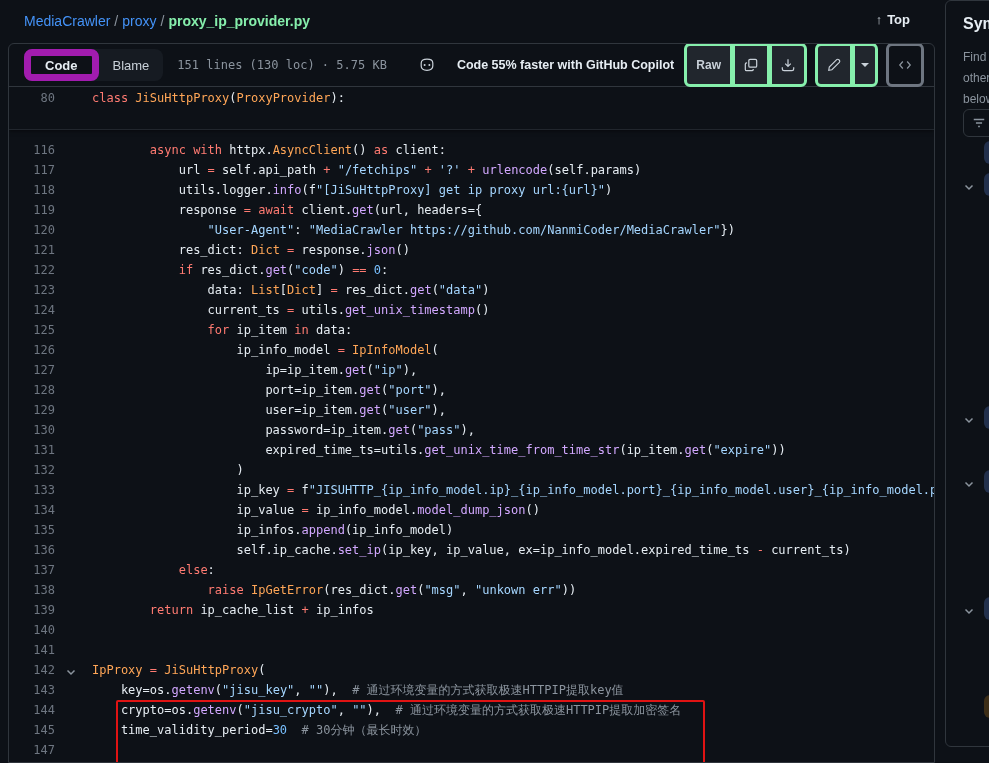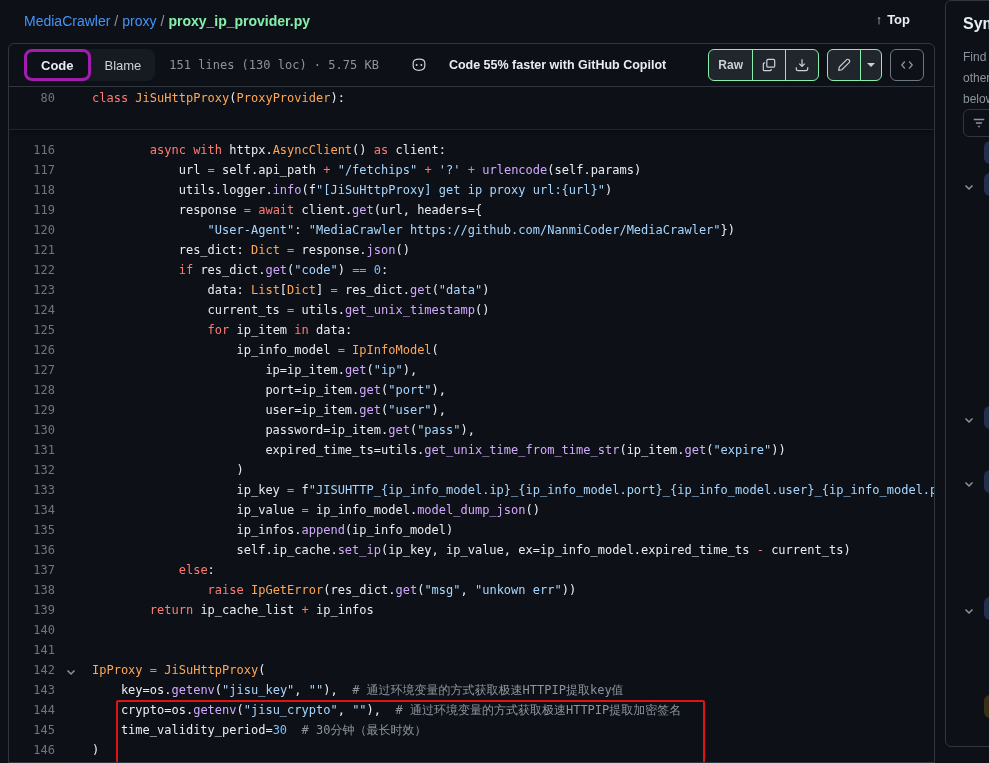--- a/index.html
+++ b/index.html
@@ -17,28 +17,28 @@
   .top-link .arrow { color:#c9d1d9; font-weight:400; margin-right:5px; }
 
   
   .file-box { position:absolute; left:8px; top:43px; width:927px; height:720px;
     border:1px solid #30363d; border-radius:6px 6px 0 0; background:#0d1117; overflow:hidden; }
 
   .file-header { position:relative; height:43px; border-bottom:1px solid #30363d;
     display:flex; align-items:center; padding:0 10px 0 15px; }
   .seg { display:flex; background:#161b22; border-radius:8px; height:32px; align-items:stretch; }
   .seg-item { display:flex; align-items:center; padding:0 14px; font-size:13px; border-radius:8px; cursor:pointer; }
-  .seg-on { background:#0d1117; border:3px solid #a21caf; color:#e6edf3; font-weight:700; }
+  .seg-on { background:#0d1117; border:7px solid #a21caf; color:#e6edf3; font-weight:700; }
   .seg-off { color:#c9d1d9; }
   .meta { margin-left:14px; font-size:12px; color:#8b949e; white-space:nowrap; }
   .copilot { display:flex; align-items:center; gap:22px; margin-left:32px; color:#e6edf3;
     font-size:12.5px; font-weight:600; white-space:nowrap; cursor:pointer; }
   .actions { margin-left:auto; display:flex; align-items:center; gap:8px; }
   .btn-group { display:flex; }
-  .btn { height:32px; background:#21262d; border:1px solid #86efac; display:flex; align-items:center;
+  .btn { height:44px; background:#21262d; border:3px solid #86efac; display:flex; align-items:center;
     justify-content:center; color:#c9d1d9; font-size:12px; font-weight:600; cursor:pointer; padding:0 9px; }
   .btn + .btn { margin-left:-1px; }
   .btn:first-child { border-radius:6px 0 0 6px; }
   .btn:last-child { border-radius:0 6px 6px 0; }
   .btn.single { border-radius:6px; }
   .btn-sym { background:#0d1117; border-color:#6e7681; }
   .caret-down { width:0; height:0; border-left:4px solid transparent; border-right:4px solid transparent;
     border-top:4px solid #c9d1d9; }
 
   
@@ -175,21 +175,20 @@
         <div class="code-row"><span class="ln">138</span><span class="lc"><span class="tw">                </span><span class="tk">raise</span><span class="tw"> </span><span class="tt">IpGetError</span><span class="tw">(res_dict.</span><span class="tf">get</span><span class="tw">(</span><span class="ts">"msg"</span><span class="tw">, </span><span class="ts">"unkown err"</span><span class="tw">))</span></span></div>
         <div class="code-row"><span class="ln">139</span><span class="lc"><span class="tw">        </span><span class="tk">return</span><span class="tw"> ip_cache_list </span><span class="tk">+</span><span class="tw"> ip_infos</span></span></div>
         <div class="code-row"><span class="ln">140</span><span class="lc"></span></div>
         <div class="code-row"><span class="ln">141</span><span class="lc"></span></div>
         <div class="code-row"><span class="ln">142</span><span class="fold"><svg width="12" height="12" viewBox="0 0 12 12">
               <path d="M2.5 4.5 6 8l3.5-3.5" stroke="#8b949e" stroke-width="1.5" fill="none"></path>
             </svg></span><span class="lc"><span class="tt">IpProxy</span><span class="tw"> </span><span class="tk">=</span><span class="tw"> </span><span class="tt">JiSuHttpProxy</span><span class="tw">(</span></span></div>
         <div class="code-row"><span class="ln">143</span><span class="lc"><span class="tw">    key=os.</span><span class="tf">getenv</span><span class="tw">(</span><span class="ts">"jisu_key"</span><span class="tw">, </span><span class="ts">""</span><span class="tw">),  </span><span class="tc"># 通过环境变量的方式获取极速HTTPIP提取key值</span></span></div>
         <div class="code-row"><span class="ln">144</span><span class="lc"><span class="tw">    crypto=os.</span><span class="tf">getenv</span><span class="tw">(</span><span class="ts">"jisu_crypto"</span><span class="tw">, </span><span class="ts">""</span><span class="tw">),  </span><span class="tc"># 通过环境变量的方式获取极速HTTPIP提取加密签名</span></span></div>
         <div class="code-row"><span class="ln">145</span><span class="lc"><span class="tw">    time_validity_period=</span><span class="tn">30</span><span class="tw">  </span><span class="tc"># 30分钟（最长时效）</span></span></div>
-        <div class="code-row"><span class="ln">146</span><span class="lc"><span class="tw">)</span></span></div>
         <div class="code-row"><span class="ln">147</span><span class="lc"></span></div>
       </div>
     <div class="sticky" id="sticky-header">
         <div class="code-row"><span class="ln">80</span><span class="lc"><span class="tk">class </span><span class="tt">JiSuHttpProxy</span><span class="tw">(</span><span class="tt">ProxyProvider</span><span class="tw">):</span></span></div>
       </div>
     <div class="red-annotation"></div>
   </div>
 </div>
 
 <aside class="panel">

